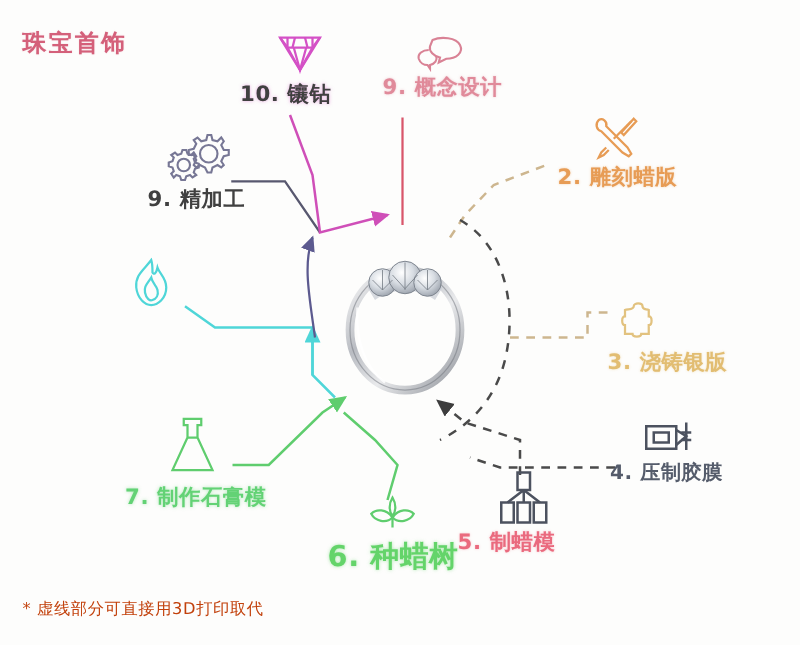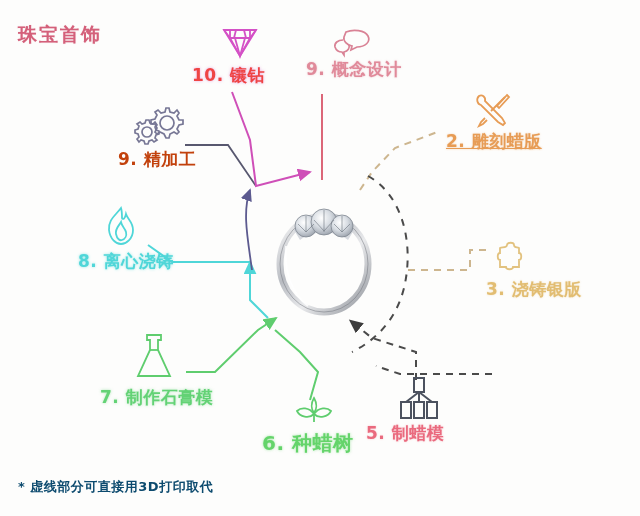--- a/index.html
+++ b/index.html
@@ -24,35 +24,35 @@
   
   #title{
     position:absolute;left:18px;top:22px;
     font-size:19px;font-weight:700;color:#d4607a;
     letter-spacing:2px;
     text-shadow:0 0 1px rgba(212,96,122,.35);
   }
   
   #footnote{
     position:absolute;left:18px;top:478px;
-    font-size:13px;font-weight:700;color:#0c4a6e;
+    font-size:13px;font-weight:400;color:#c2410c;
     letter-spacing:0.5px;
   }
 
   
   .c-n1{color:#e08a9a;text-shadow:0 0 2px rgba(224,138,154,.5);}
-  .c-n2{color:#e79c55;text-shadow:0 0 2px rgba(231,156,85,.45);text-decoration:underline;}
+  .c-n2{color:#e79c55;text-shadow:0 0 2px rgba(231,156,85,.45);}
   .c-n3{color:#e2bd72;text-shadow:0 0 2px rgba(226,189,114,.45);margin-left:16px;}
   .c-n4{color:#555c6b;}
   .c-n5{color:#ea6a7e;text-shadow:0 0 2px rgba(234,106,126,.4);}
   .c-n6{color:#64d46a;text-shadow:0 0 3px rgba(100,212,106,.55);}
   .c-n7{color:#63d275;text-shadow:0 0 3px rgba(99,210,117,.5);text-align:center;}
   .c-n8{color:#4fd6d8;text-shadow:0 0 3px rgba(79,214,216,.6);}
-  .c-n9{color:#c2410c;}
-  .c-n10{color:#ef4444;text-shadow:0 0 3px rgba(212,81,198,.5);}
+  .c-n9{color:#404040;}
+  .c-n10{color:#404040;text-shadow:0 0 3px rgba(212,81,198,.5);}
 
   
   #ring-photo{
     position:absolute;left:262px;top:186px;width:124px;height:132px;
   }
 </style>
 </head>
 <body>
 
 <div id="stage">
@@ -164,20 +164,32 @@
 
   <div class="node" style="left:470px;top:240px;">
     <div class="ico" style="left:24px;top:0;">
       <svg width="36" height="36" viewBox="0 0 36 36" fill="none" stroke="#e2c27f" stroke-width="1.8">
         <path d="M13,5 C13,2 20,2 20,5 C20,8 23,7 25,8 L25,13 C28,13 28,20 25,20 L25,27 L19,27 C19,30 12,30 12,27 L6,27 L6,20 C3,20 3,13 6,13 L6,8 C8,7 13,8 13,5 Z"></path>
       </svg>
     </div>
     <div class="lbl c-n3" style="font-size:17px;margin-top:38px;">3. 浇铸银版</div>
   </div>
 
+  <div class="node" style="left:488px;top:336px;">
+    <div class="ico" style="left:26px;top:0;">
+      <svg width="44" height="30" viewBox="0 0 44 30" fill="none" stroke="#4c525f" stroke-width="2">
+        <rect x="3" y="5" width="24" height="18"></rect>
+        <rect x="9" y="10" width="12" height="8"></rect>
+        <path d="M27,8 L35,13 L27,20"></path>
+        <path d="M35,2 L35,24"></path>
+        <path d="M31,10 L39,10 M31,16 L39,16"></path>
+      </svg>
+    </div>
+    <div class="lbl c-n4" style="font-size:16px;margin-top:32px;">4. 压制胶膜</div>
+  </div>
 
   <div class="node" style="left:366px;top:376px;">
     <div class="ico" style="left:32px;top:0;">
       <svg width="42" height="44" viewBox="0 0 42 44" fill="none" stroke="#4c525f" stroke-width="2">
         <rect x="16" y="2" width="10" height="14"></rect>
         <path d="M21,16 L8,26 M21,16 L34,26 M21,16 L21,26"></path>
         <rect x="3" y="26" width="10" height="16"></rect>
         <rect x="16" y="26" width="10" height="16"></rect>
         <rect x="29" y="26" width="10" height="16"></rect>
       </svg>
@@ -187,41 +199,40 @@
 
   <div class="node" style="left:262px;top:396px;">
     <div class="ico" style="left:30px;top:0;">
       <svg width="44" height="34" viewBox="0 0 44 34" fill="none" stroke="#5fcd6e" stroke-width="1.8">
         <path d="M22,2 C19,7 19,13 22,17 C25,13 25,7 22,2 Z"></path>
         <path d="M22,18 C17,11 9,11 5,15 C8,21 17,23 22,18 Z"></path>
         <path d="M22,18 C27,11 35,11 39,15 C36,21 27,23 22,18 Z"></path>
         <path d="M22,17 L22,26"></path>
       </svg>
     </div>
-    <div class="lbl c-n6" style="font-size:20px;margin-top:34px;">6. 种蜡树</div>
+    <div class="lbl c-n6" style="font-size:23px;margin-top:34px;">6. 种蜡树</div>
   </div>
 
   <div class="node" style="left:100px;top:332px;">
     <div class="ico" style="left:34px;top:0;">
       <svg width="40" height="52" viewBox="0 0 40 52" fill="none" stroke="#5fcd6e" stroke-width="1.8">
         <path d="M13,3 L27,3 L27,8 L24,8 L24,18 L36,44 L4,44 L16,18 L16,8 L13,8 Z"></path>
         <path d="M16,18 L24,18"></path>
       </svg>
     </div>
     <div class="lbl c-n7" style="font-size:17px;margin-top:54px;">7. 制作石膏模</div>
   </div>
 
   <div class="node" style="left:78px;top:206px;">
     <div class="ico" style="left:24px;top:0;">
       <svg width="38" height="42" viewBox="0 0 38 42" fill="none" stroke="#4fd6d8" stroke-width="1.8">
         <path d="M19,2 C13,10 6,14 7,24 C8,33 14,38 19,38 C24,38 31,33 31,24 C31,16 26,14 24,8 C23,13 21,14 20,12 C20,8 20,5 19,2 Z"></path>
         <path d="M19,16 C16,21 13,23 14,28 C15,33 18,35 20,34 C23,33 25,30 24,26 C23,22 20,21 19,16 Z"></path>
       </svg>
     </div>
-    <div class="lbl c-n8" style="font-size:17px;margin-top:44px;">8. 离心浇铸</div>
   </div>
 
   <div class="node" style="left:118px;top:104px;">
     <div class="ico" style="left:14px;top:0;">
       <svg width="56" height="42" viewBox="0 0 56 42" fill="none" stroke="#777795" stroke-width="1.7">
         <path d="M34,4 L37,4 L38,8 L42,9 L45,6 L47,9 L45,12 L47,16 L51,16 L51,20 L47,21 L45,25 L47,28 L45,30 L42,28 L38,30 L37,34 L34,34 L32,30 L28,28 L25,30 L23,28 L25,24 L23,20 L19,20 L19,16 L23,15 L25,11 L23,8 L26,6 L29,9 L33,8 Z"></path>
         <circle cx="35" cy="19" r="7"></circle>
         <path d="M14,16 L17,16 L18,19 L21,20 L23,18 L25,21 L23,23 L24,26 L27,27 L27,30 L24,31 L23,34 L25,36 L22,38 L20,36 L17,37 L16,40 L13,40 L12,37 L9,36 L7,38 L5,35 L7,33 L6,30 L3,29 L3,26 L6,25 L7,22 L5,20 L8,18 L10,20 L13,19 Z"></path>
         <circle cx="15" cy="28" r="5"></circle>
       </svg>

